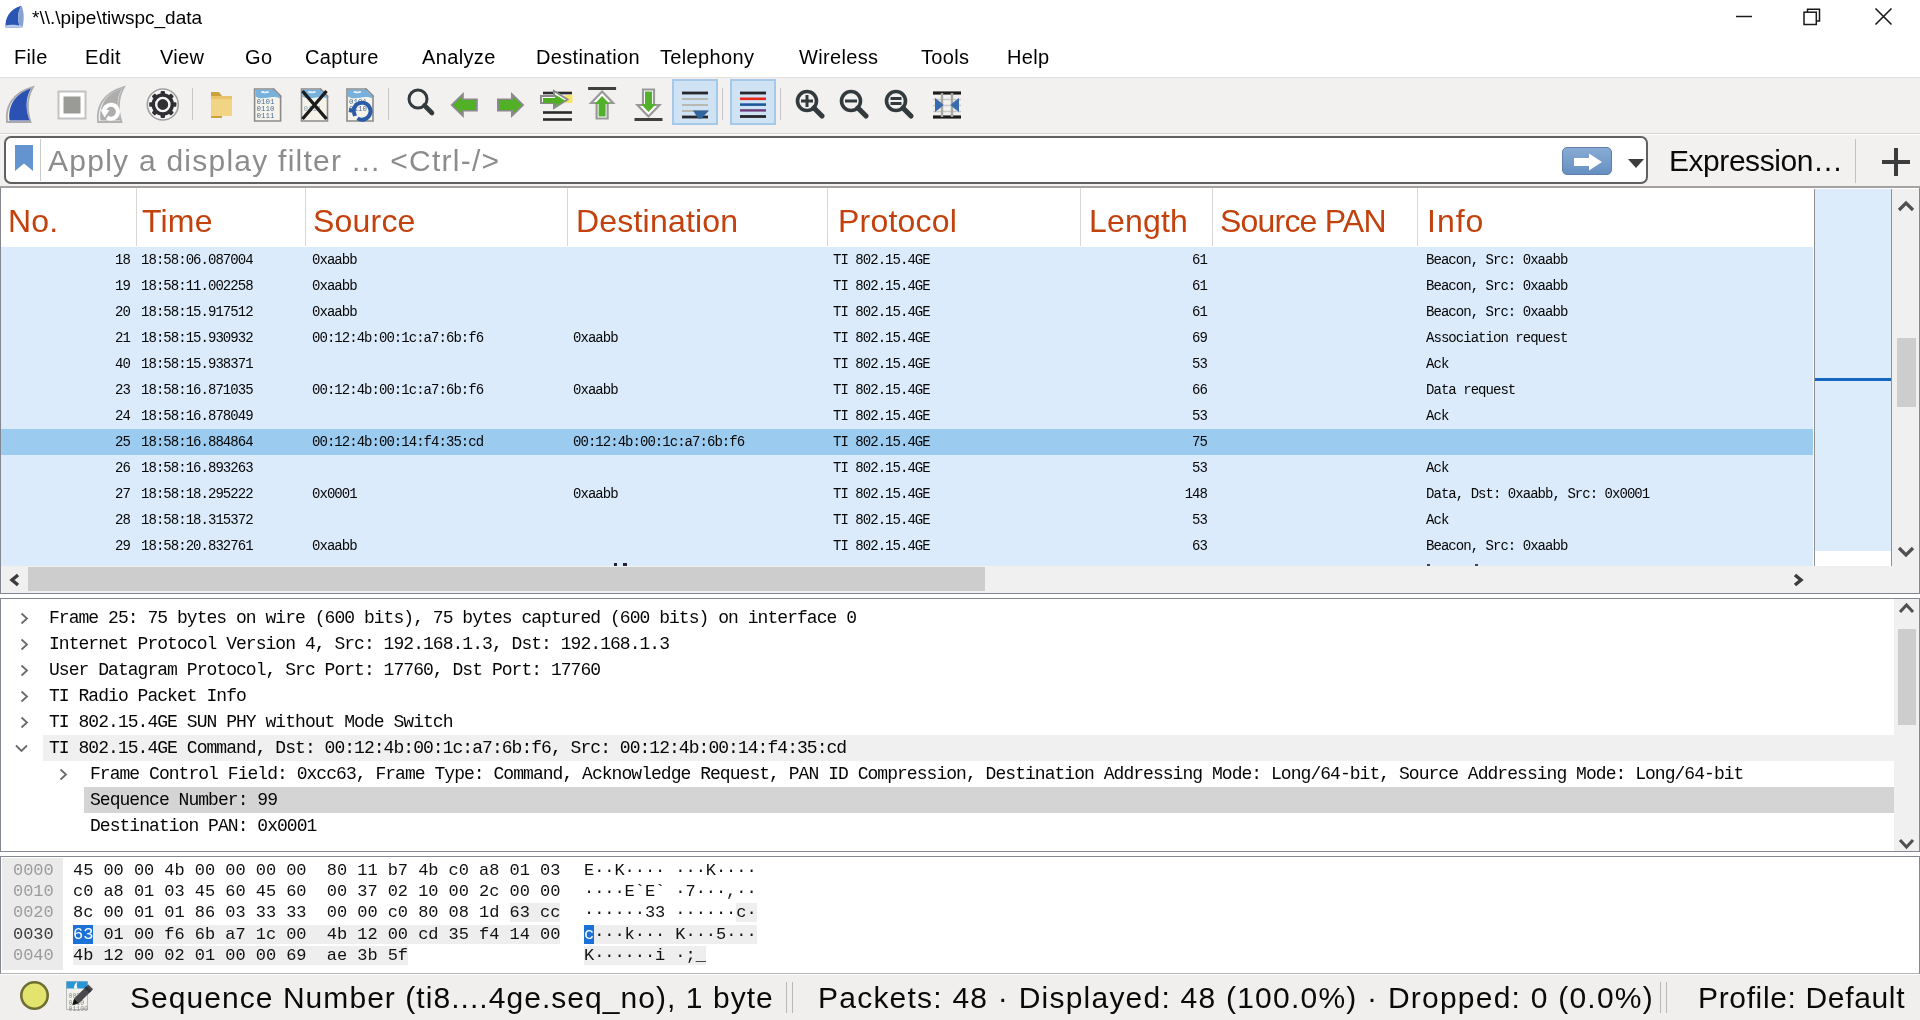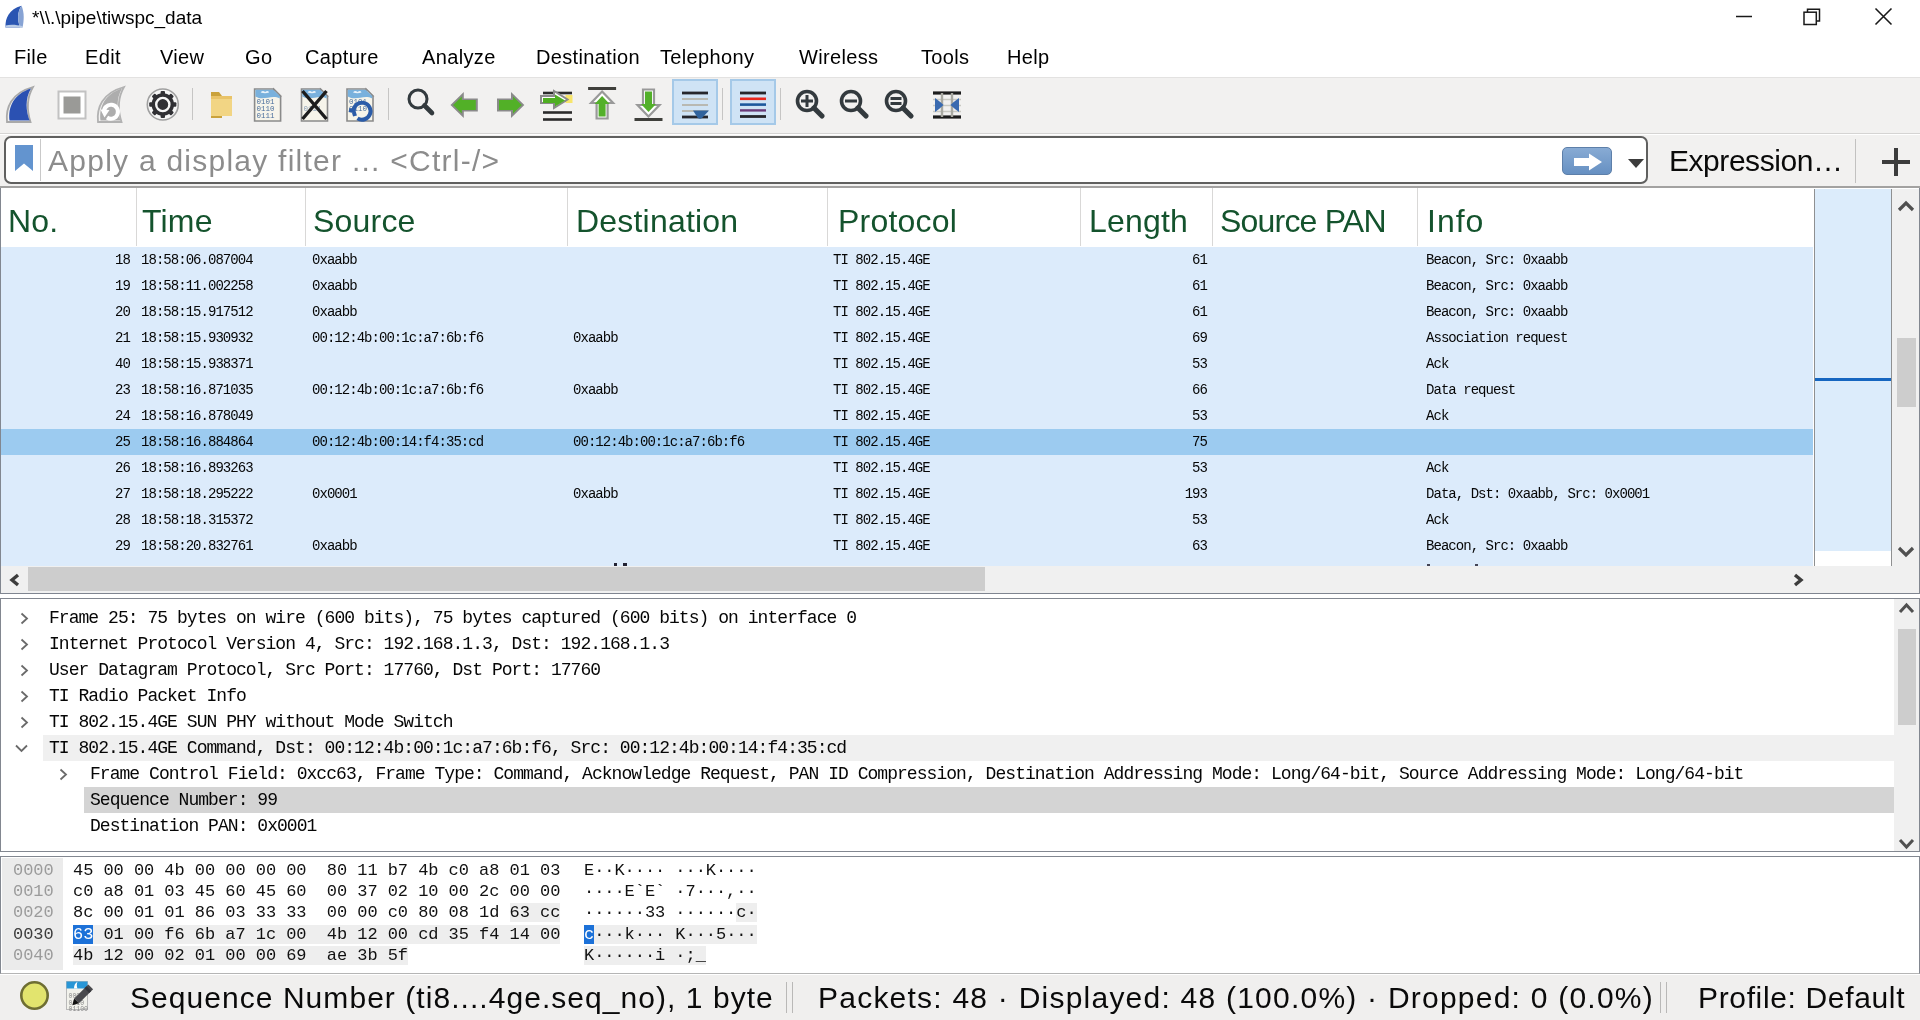--- a/index.html
+++ b/index.html
@@ -17,21 +17,21 @@
 
 #filterbar{left:0;top:135px;width:1920px;height:53px;background:#f2f1f0;border-bottom:2px solid #a3a2a1;}
 #filterbox{position:absolute;left:4px;top:1px;width:1644px;height:48px;background:#fff;border:2px solid #60605f;border-radius:7px;}
 #filterph{position:absolute;left:42px;top:0px;height:44px;line-height:46px;font-size:30px;letter-spacing:1.25px;color:#8c8c8c;}
 #fb_sep{position:absolute;left:34px;top:1px;width:1px;height:42px;background:#c9c9c9;}
 #applybtn{position:absolute;left:1556px;top:9px;width:50px;height:28px;border-radius:5px;background:linear-gradient(#88abd4,#6690c2);border:1px solid #5d7fa9;}
 #expr{left:1669px;top:135px;height:51px;line-height:51px;font-size:30px;letter-spacing:-0.45px;color:#0a0a0a;}
 #exprsep{left:1855px;top:139px;width:1px;height:44px;background:#c2c1c0;}
 
 #plheader{left:0;top:188px;width:1814px;height:59px;background:#fff;}
-#plheader span{position:absolute;top:8px;height:50px;line-height:50px;font-size:32px;letter-spacing:0.2px;color:#14532d;}
+#plheader span{position:absolute;top:8px;height:50px;line-height:50px;font-size:32px;letter-spacing:0.2px;color:#c2410c;}
 .hsep{position:absolute;top:0px;width:1px;height:58px;background:#d9d8d7;}
 #rows{left:0;top:247px;width:1813px;height:319px;background:#dcebfb;overflow:hidden;}
 .row{position:absolute;left:0;width:1813px;height:26px;background:#dcebfb;font-size:14px;letter-spacing:-0.96px;line-height:26px;color:#060606;font-family:"Liberation Mono",monospace;white-space:pre;}
 .row.sel{background:#9ccbf0;}
 .row span{position:absolute;top:0;height:26px;}
 .c-no{width:130px;text-align:right;}
 .c-t{left:141px;}
 .c-s{left:312px;}
 .c-d{left:573px;}
 .c-p{left:833px;}
@@ -290,21 +290,21 @@
 <div class="abs" id="rows">
     <div class="row" style="top:0px"><span class="c-no">18</span><span class="c-t">18:58:06.087004</span><span class="c-s">0xaabb</span><span class="c-d"></span><span class="c-p">TI 802.15.4GE</span><span class="c-l">61</span><span class="c-i">Beacon, Src: 0xaabb</span></div>
     <div class="row" style="top:26px"><span class="c-no">19</span><span class="c-t">18:58:11.002258</span><span class="c-s">0xaabb</span><span class="c-d"></span><span class="c-p">TI 802.15.4GE</span><span class="c-l">61</span><span class="c-i">Beacon, Src: 0xaabb</span></div>
     <div class="row" style="top:52px"><span class="c-no">20</span><span class="c-t">18:58:15.917512</span><span class="c-s">0xaabb</span><span class="c-d"></span><span class="c-p">TI 802.15.4GE</span><span class="c-l">61</span><span class="c-i">Beacon, Src: 0xaabb</span></div>
     <div class="row" style="top:78px"><span class="c-no">21</span><span class="c-t">18:58:15.930932</span><span class="c-s">00:12:4b:00:1c:a7:6b:f6</span><span class="c-d">0xaabb</span><span class="c-p">TI 802.15.4GE</span><span class="c-l">69</span><span class="c-i">Association request</span></div>
     <div class="row" style="top:104px"><span class="c-no">40</span><span class="c-t">18:58:15.938371</span><span class="c-s"></span><span class="c-d"></span><span class="c-p">TI 802.15.4GE</span><span class="c-l">53</span><span class="c-i">Ack</span></div>
     <div class="row" style="top:130px"><span class="c-no">23</span><span class="c-t">18:58:16.871035</span><span class="c-s">00:12:4b:00:1c:a7:6b:f6</span><span class="c-d">0xaabb</span><span class="c-p">TI 802.15.4GE</span><span class="c-l">66</span><span class="c-i">Data request</span></div>
     <div class="row" style="top:156px"><span class="c-no">24</span><span class="c-t">18:58:16.878049</span><span class="c-s"></span><span class="c-d"></span><span class="c-p">TI 802.15.4GE</span><span class="c-l">53</span><span class="c-i">Ack</span></div>
     <div class="row sel" style="top:182px"><span class="c-no">25</span><span class="c-t">18:58:16.884864</span><span class="c-s">00:12:4b:00:14:f4:35:cd</span><span class="c-d">00:12:4b:00:1c:a7:6b:f6</span><span class="c-p">TI 802.15.4GE</span><span class="c-l">75</span></div>
     <div class="row" style="top:208px"><span class="c-no">26</span><span class="c-t">18:58:16.893263</span><span class="c-s"></span><span class="c-d"></span><span class="c-p">TI 802.15.4GE</span><span class="c-l">53</span><span class="c-i">Ack</span></div>
-    <div class="row" style="top:234px"><span class="c-no">27</span><span class="c-t">18:58:18.295222</span><span class="c-s">0x0001</span><span class="c-d">0xaabb</span><span class="c-p">TI 802.15.4GE</span><span class="c-l">193</span><span class="c-i">Data, Dst: 0xaabb, Src: 0x0001</span></div>
+    <div class="row" style="top:234px"><span class="c-no">27</span><span class="c-t">18:58:18.295222</span><span class="c-s">0x0001</span><span class="c-d">0xaabb</span><span class="c-p">TI 802.15.4GE</span><span class="c-l">148</span><span class="c-i">Data, Dst: 0xaabb, Src: 0x0001</span></div>
     <div class="row" style="top:260px"><span class="c-no">28</span><span class="c-t">18:58:18.315372</span><span class="c-s"></span><span class="c-d"></span><span class="c-p">TI 802.15.4GE</span><span class="c-l">53</span><span class="c-i">Ack</span></div>
     <div class="row" style="top:286px"><span class="c-no">29</span><span class="c-t">18:58:20.832761</span><span class="c-s">0xaabb</span><span class="c-d"></span><span class="c-p">TI 802.15.4GE</span><span class="c-l">63</span><span class="c-i">Beacon, Src: 0xaabb</span></div>
     <div style="position:absolute;left:614px;top:316px;width:3px;height:3px;background:#223;"></div>
     <div style="position:absolute;left:623px;top:316px;width:3.5px;height:3px;background:#223;"></div>
     <div style="position:absolute;left:1427px;top:316.5px;width:3px;height:2.5px;background:#445;"></div>
     <div style="position:absolute;left:1475px;top:316.5px;width:3px;height:2.5px;background:#445;"></div>
   </div>
 <div class="abs" id="minimap"></div>
 <div class="abs" id="mmline"></div>
 <div class="abs" id="mmwhite"></div>

